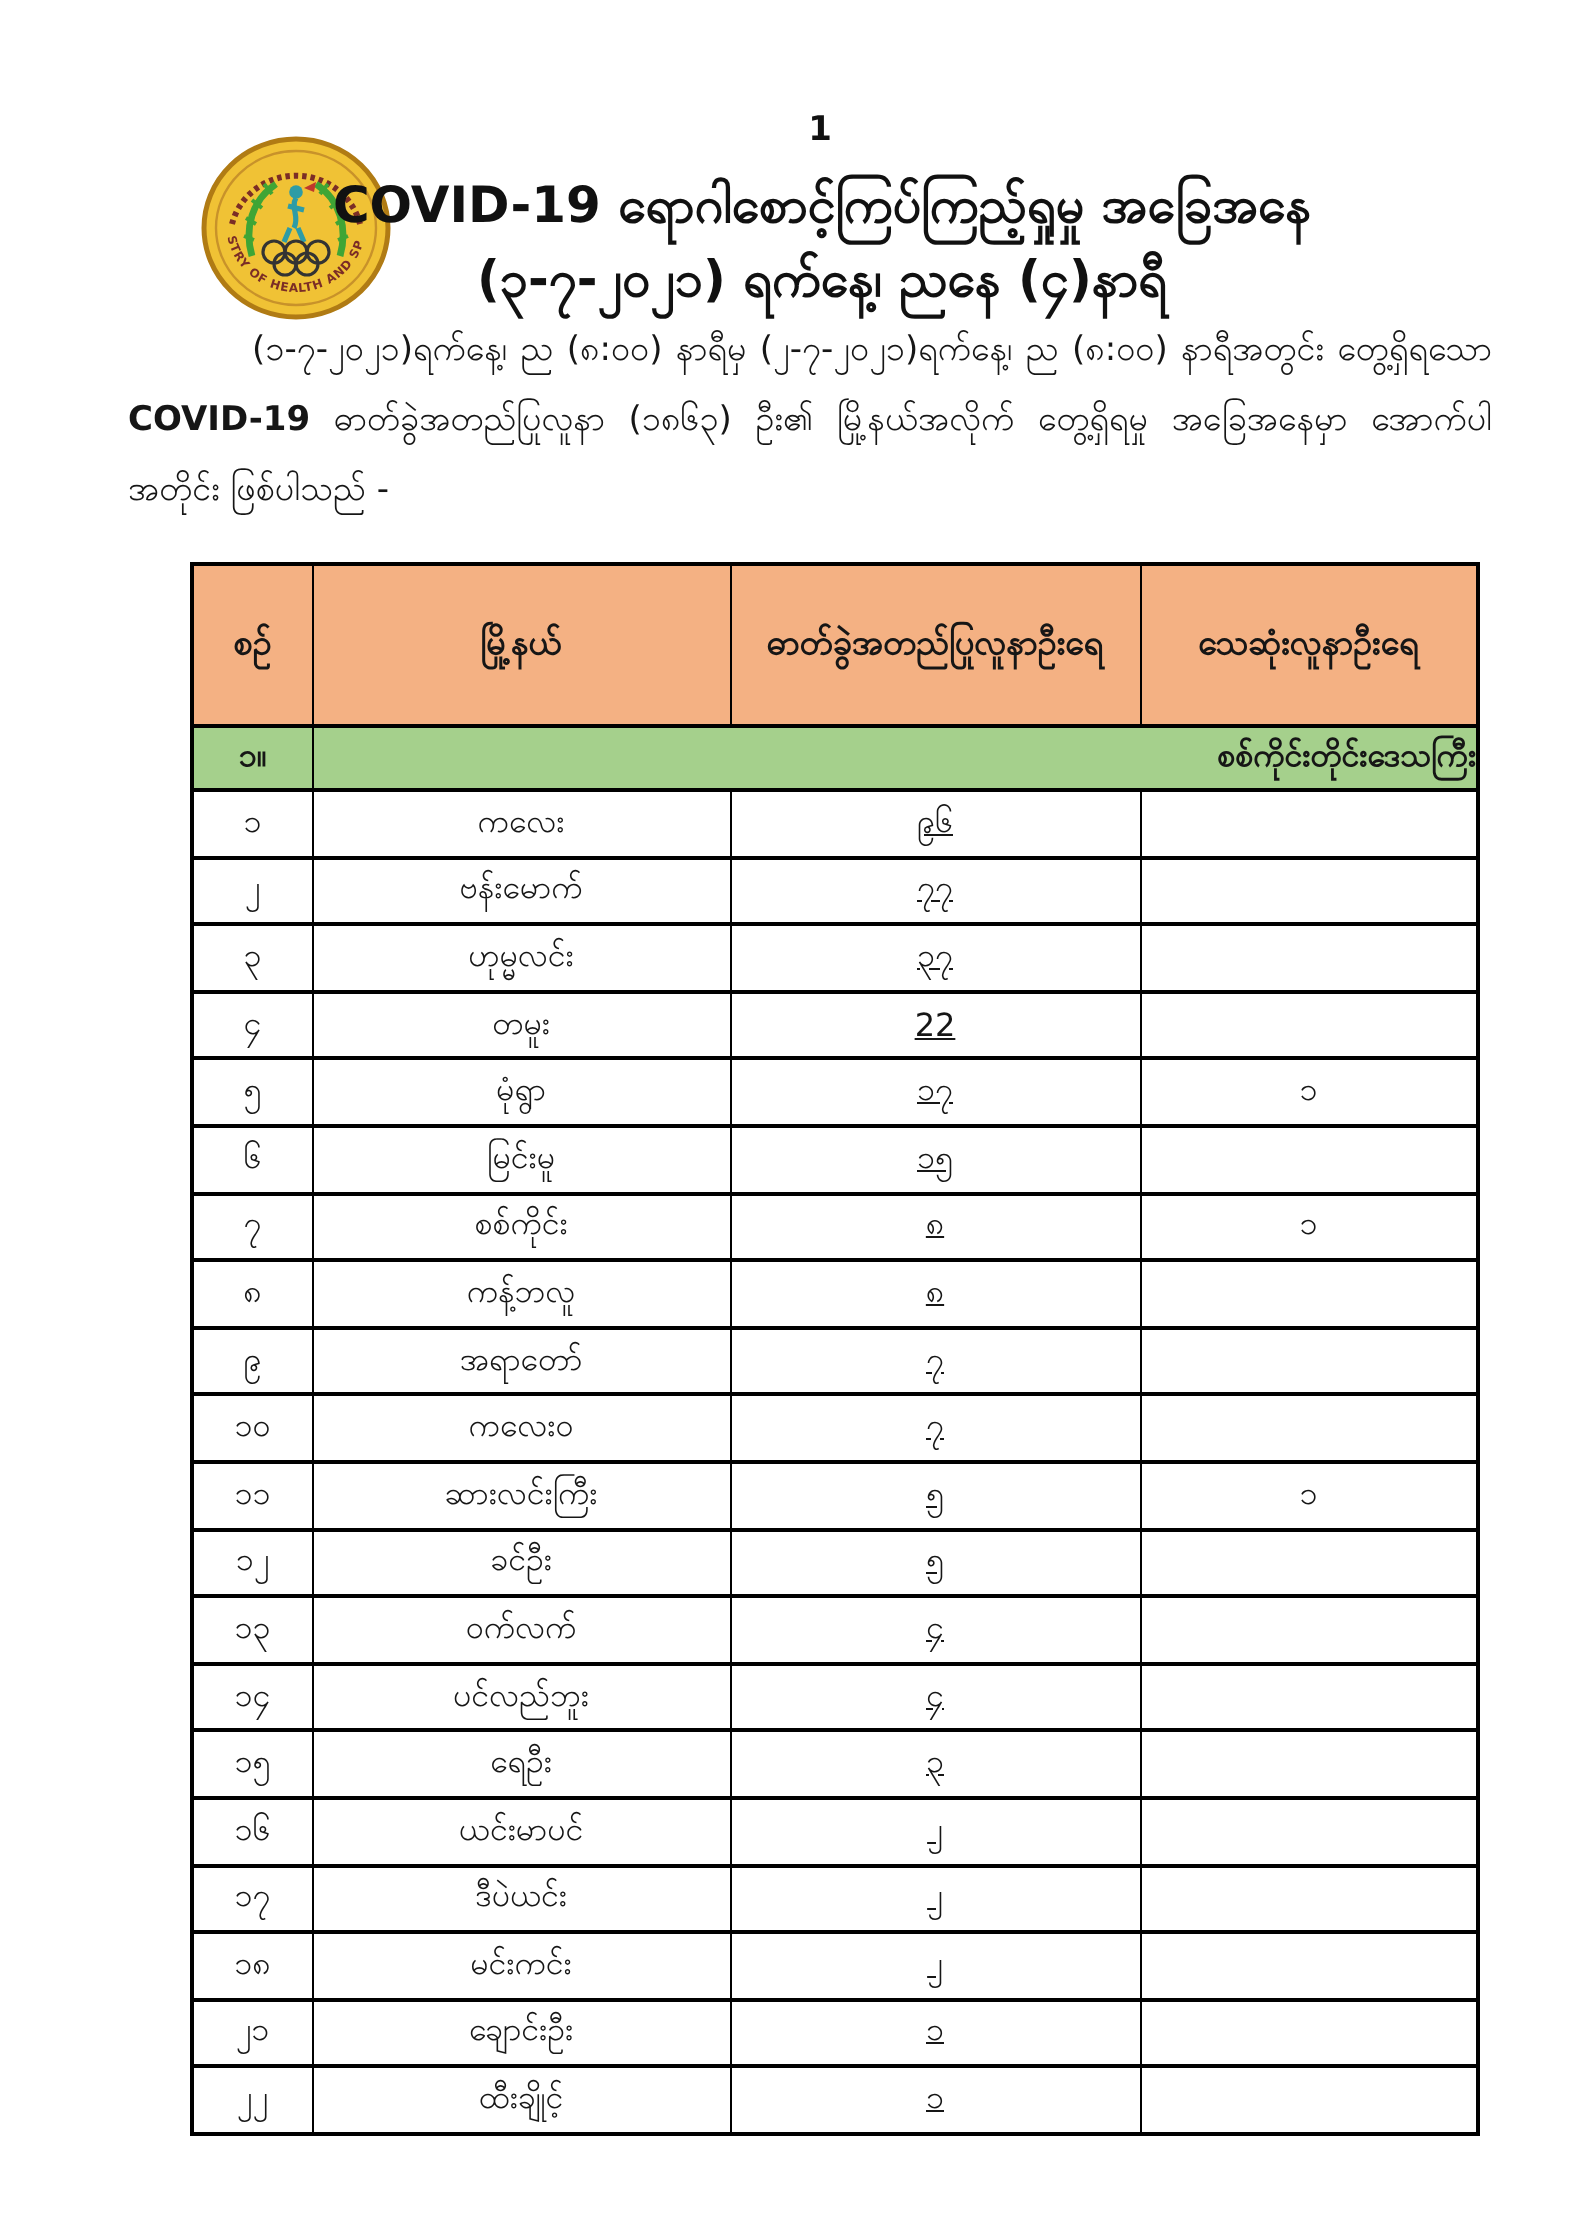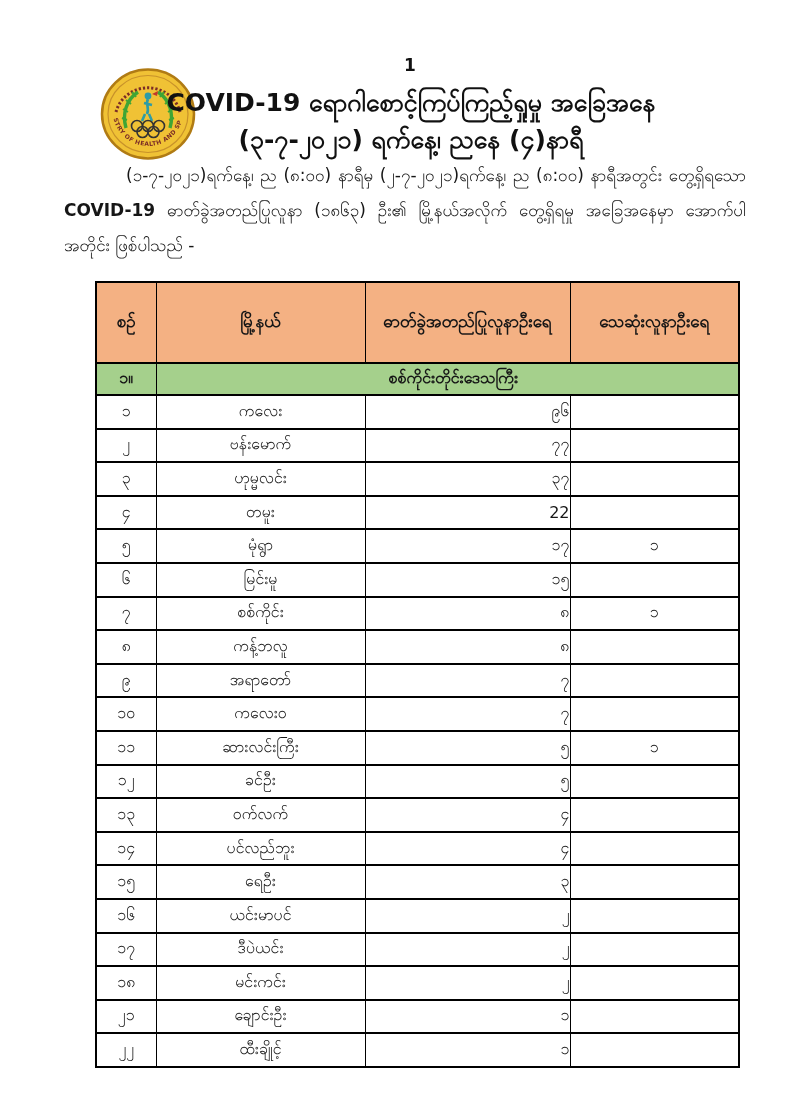--- a/index.html
+++ b/index.html
@@ -83,26 +83,26 @@
     font-size: 17px;
     text-align: center;
   }
   tr.section-row td {
     height: 30px;
     background: #A5D08C;
     font-weight: bold;
     font-size: 16px;
   }
   tr.section-row td.sec-no { text-align: center; }
-  tr.section-row td.sec-name { text-align: center; padding-left: 12px; }
+  tr.section-row td.sec-name { text-align: right; padding-left: 12px; }
 
   tr.data-row td { height: 31.6px; background: #ffffff; }
   td.cell-no      { text-align: center; }
   td.cell-town    { text-align: center; padding-left: 10px; }
-  td.cell-conf    { text-align: right; }
+  td.cell-conf    { text-align: center; text-decoration: underline; }
   td.cell-death   { text-align: center; }
 </style>
 </head>
 <body>
 
 <div class="page">
 
   <div class="page-number">1</div>
 
   <svg class="logo" viewBox="0 0 96 92" xmlns="http://www.w3.org/2000/svg">

